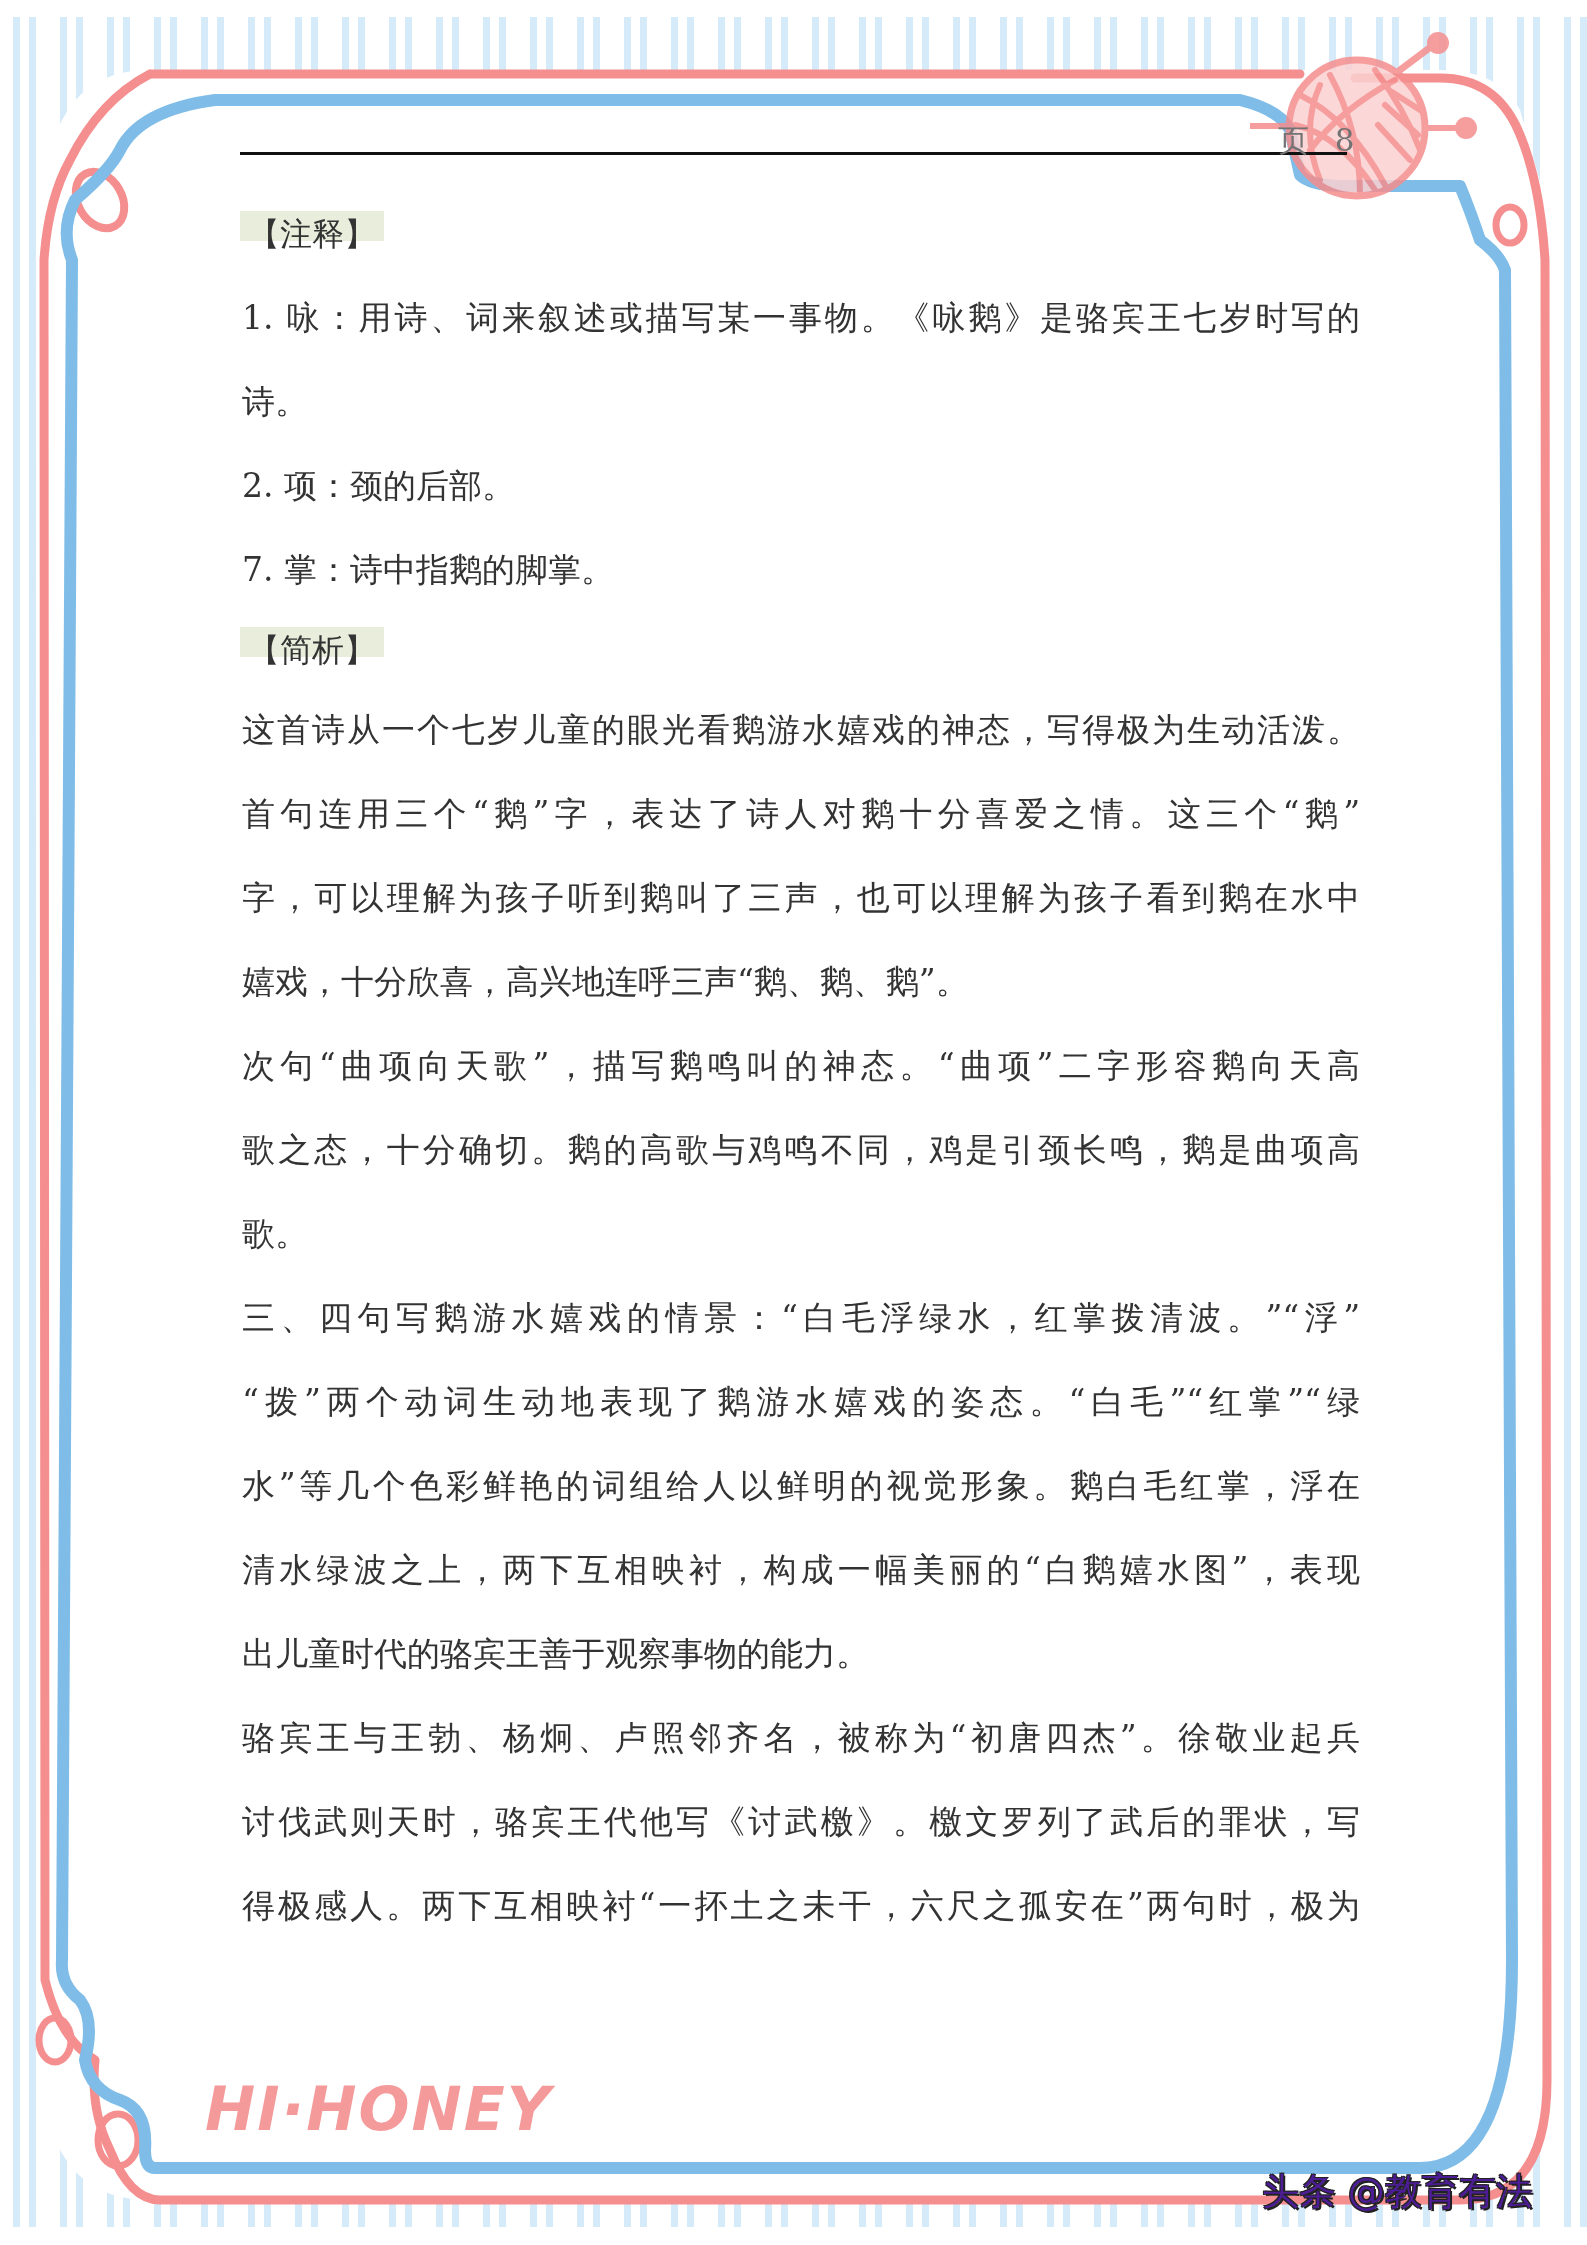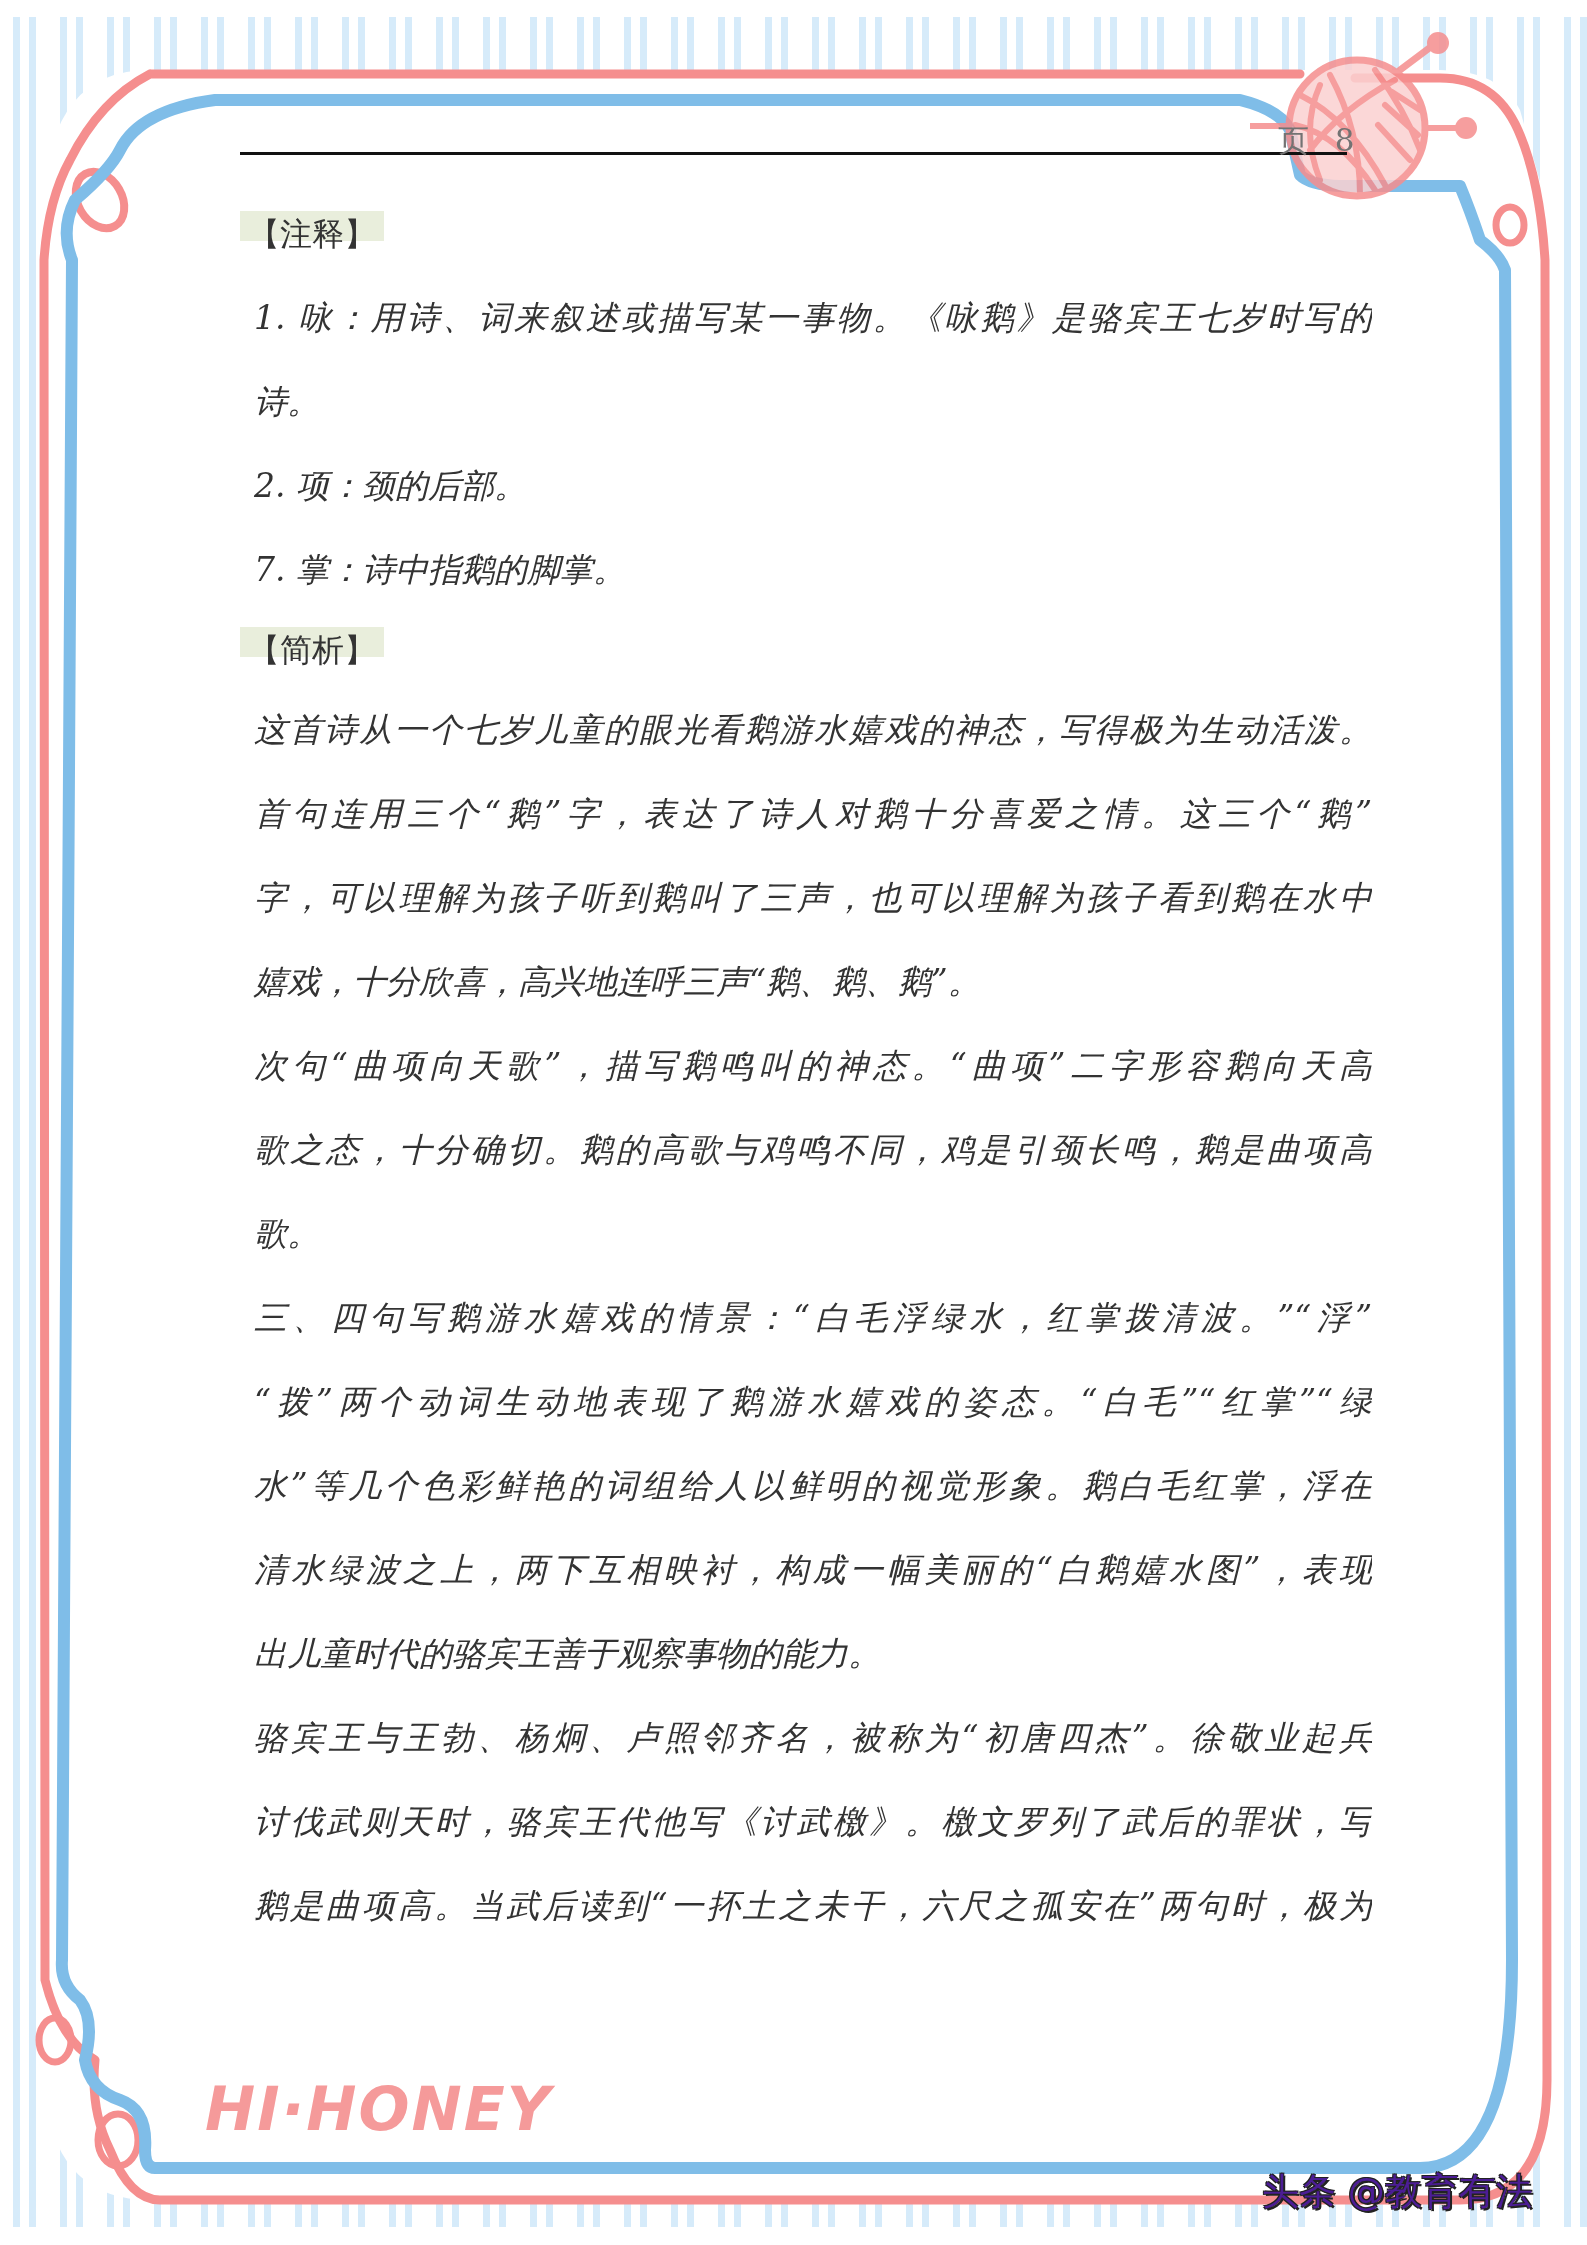--- a/index.html
+++ b/index.html
@@ -16,22 +16,22 @@
     position: absolute; left: 1278px; top: 120px; font-size: 31px; color: #737373;
     letter-spacing: 8px; white-space: nowrap;
   }
   .content { position: absolute; left: 242px; top: 0; width: 1118px; }
   .section-tag {
     position: absolute; left: -2px; width: 144px; height: 30px;
     background: #e9eedc; color: #333; font-size: 32px; line-height: 46px;
     text-align: center; white-space: nowrap;
   }
   .line {
-    position: absolute; left: 12px; width: 1118px; font-size: 33px; line-height: 36px;
-    color: #333; white-space: nowrap; height: 36px; font-style: italic;
+    position: absolute; left: 0; width: 1118px; font-size: 33px; line-height: 36px;
+    color: #333; white-space: nowrap; height: 36px;
   }
   .line.full { text-align: justify; text-align-last: justify; white-space: normal; overflow: hidden; }
   .logo {
     position: absolute; left: 205px; top: 2060px; font-family: "DejaVu Sans", sans-serif;
     font-weight: bold; font-style: italic; font-size: 60px; color: #f59a9a; letter-spacing: 2px;
     white-space: nowrap;
     margin-top: 14px;
   }
   .watermark {
     position: absolute; left: 1262px; top: 2167px; font-family: "DejaVu Sans", sans-serif;
@@ -94,17 +94,17 @@
   <div class="line full" style="top:1048px">次句“曲项向天歌”，描写鹅鸣叫的神态。“曲项”二字形容鹅向天高</div>
   <div class="line full" style="top:1132px">歌之态，十分确切。鹅的高歌与鸡鸣不同，鸡是引颈长鸣，鹅是曲项高</div>
   <div class="line" style="top:1216px">歌。</div>
   <div class="line full" style="top:1300px">三、四句写鹅游水嬉戏的情景：“白毛浮绿水，红掌拨清波。”“浮”</div>
   <div class="line full" style="top:1384px">“拨”两个动词生动地表现了鹅游水嬉戏的姿态。“白毛”“红掌”“绿</div>
   <div class="line full" style="top:1468px">水”等几个色彩鲜艳的词组给人以鲜明的视觉形象。鹅白毛红掌，浮在</div>
   <div class="line full" style="top:1552px">清水绿波之上，两下互相映衬，构成一幅美丽的“白鹅嬉水图”，表现</div>
   <div class="line" style="top:1636px">出儿童时代的骆宾王善于观察事物的能力。</div>
   <div class="line full" style="top:1720px">骆宾王与王勃、杨炯、卢照邻齐名，被称为“初唐四杰”。徐敬业起兵</div>
   <div class="line full" style="top:1804px">讨伐武则天时，骆宾王代他写《讨武檄》。檄文罗列了武后的罪状，写</div>
-  <div class="line full" style="top:1888px">鹅是曲项高。当武后读到“一抔土之未干，六尺之孤安在”两句时，极为</div>
+  <div class="line full" style="top:1888px">得极感人。两下互相映衬“一抔土之未干，六尺之孤安在”两句时，极为</div>
 </div>
 
 <div class="logo">HI·HONEY</div>
 <div class="watermark">头条 @教育有法</div>
 
 </body></html>

